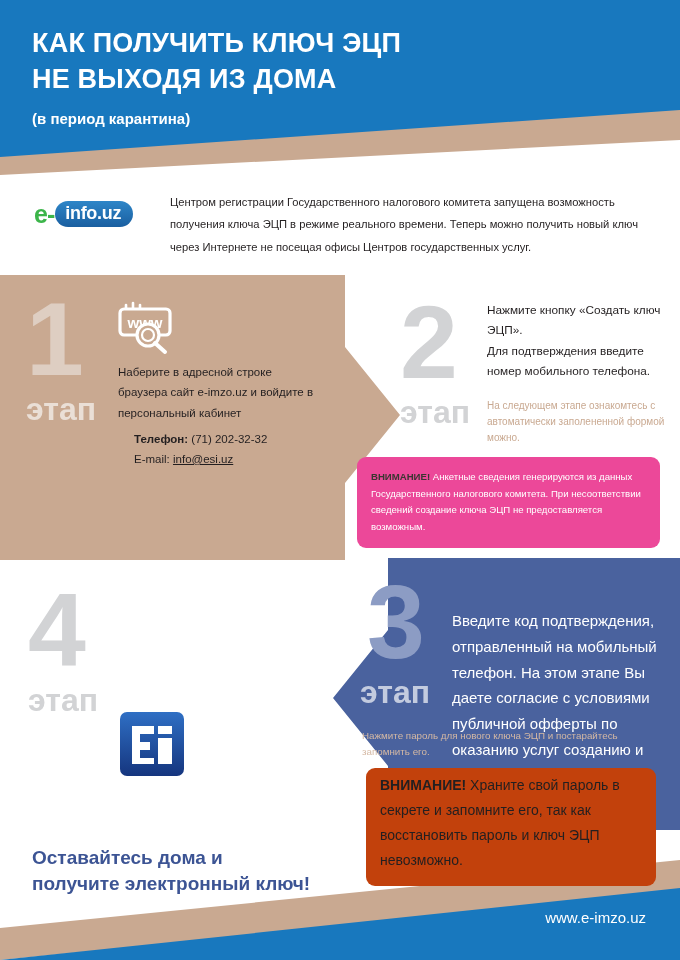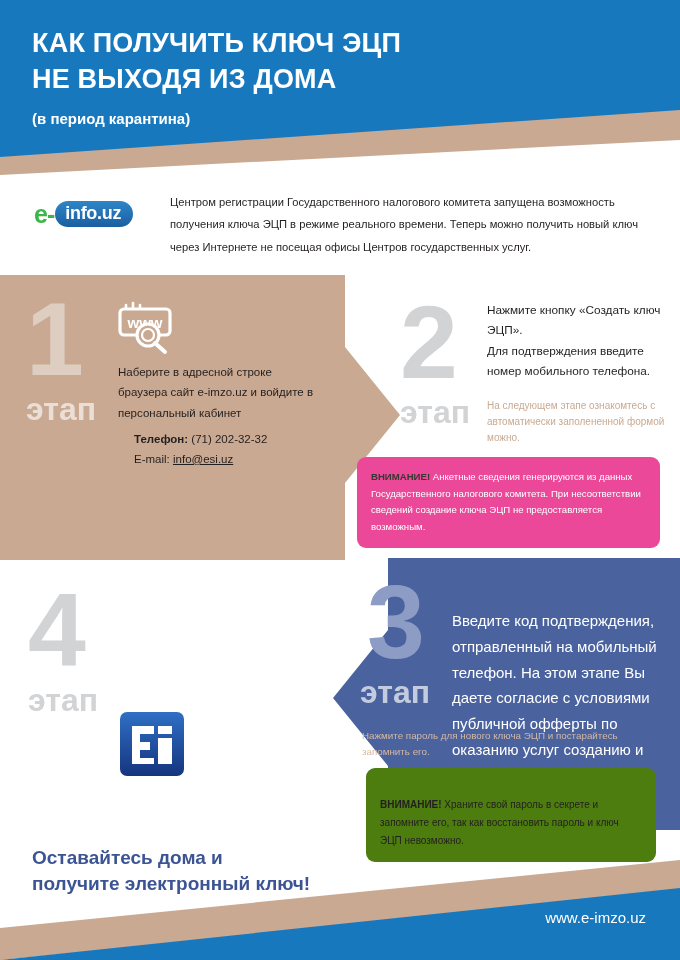--- a/index.html
+++ b/index.html
@@ -250,24 +250,24 @@
     width: 300px;
     font-size: 9.8px;
     line-height: 1.6;
     color: #d5b9a4;
     z-index: 5;
   }
   .warn-white {
     position: absolute;
     left: 366px; top: 768px;
     width: 290px;
-    padding: 28px 14px 13px 14px;
-    background: #4d7c0f;
+    padding: 5px 14px 13px 14px;
+    background: #c2410c;
     border-radius: 9px;
-    font-size: 10px;
+    font-size: 14px;
     line-height: 1.78;
     color: #231f20;
     z-index: 5;
   }
   .warn-white b { font-weight: bold; }
 
   
   .step4-num {
     position: absolute;
     left: 28px; top: 588px;

